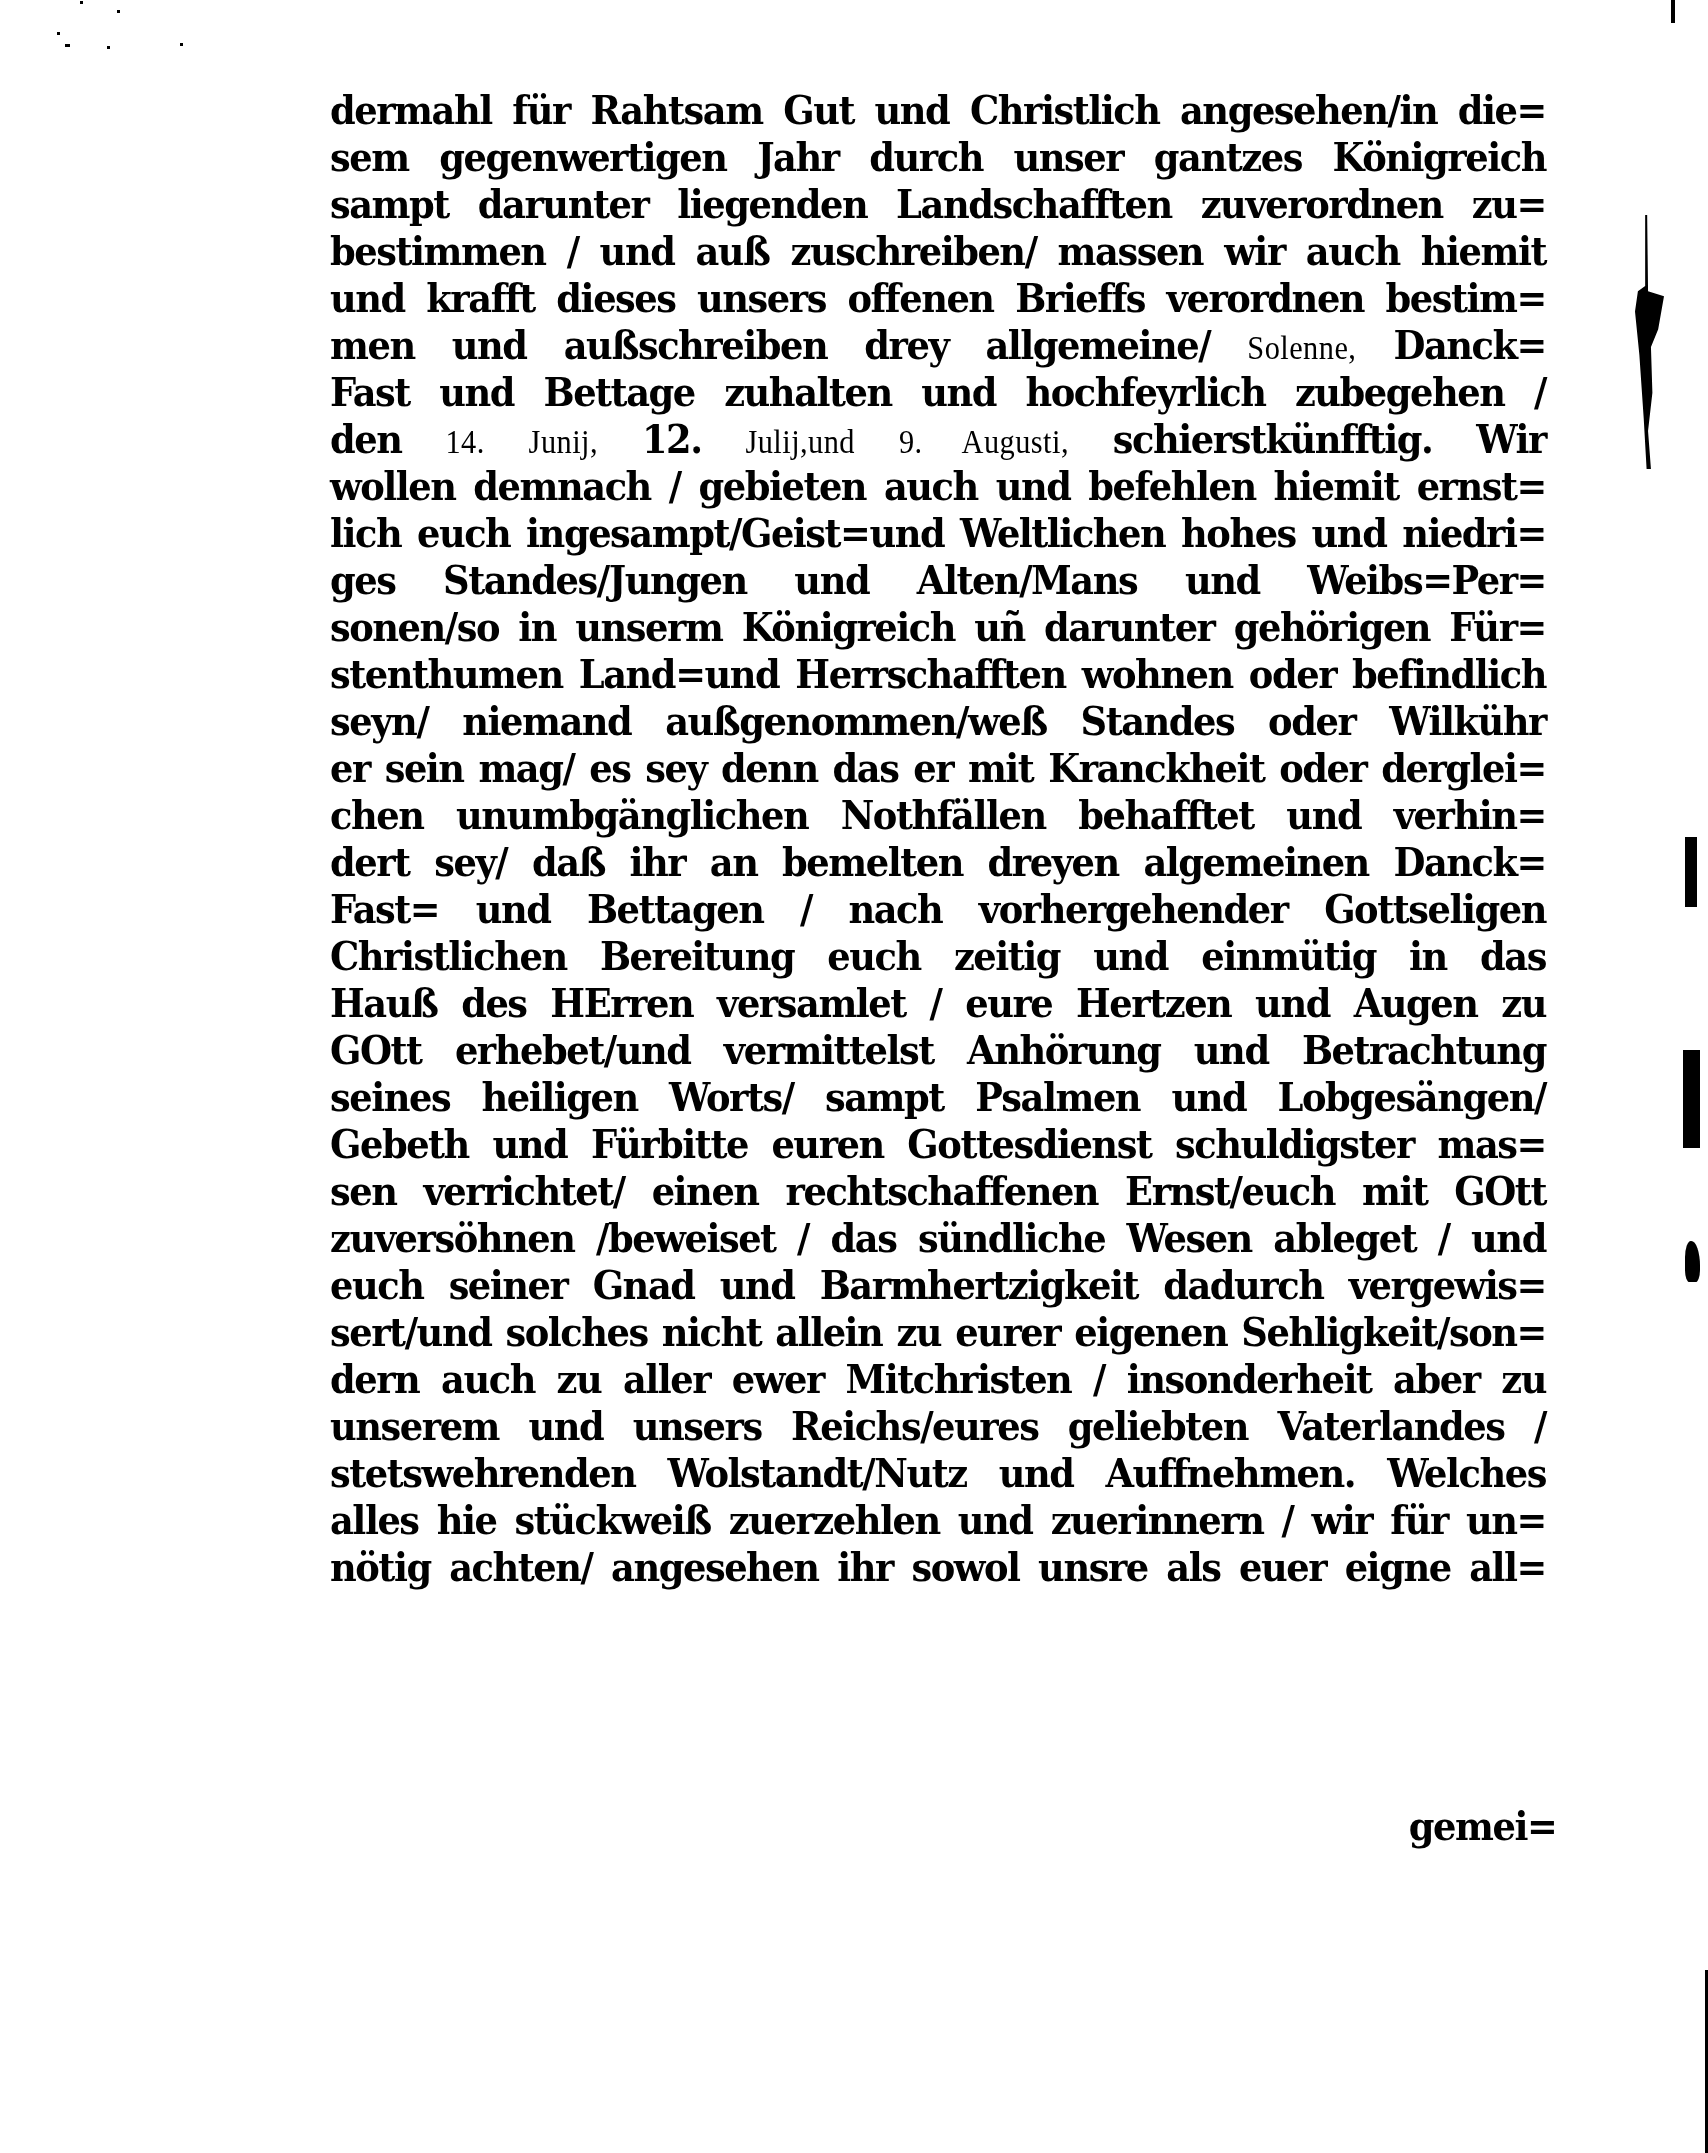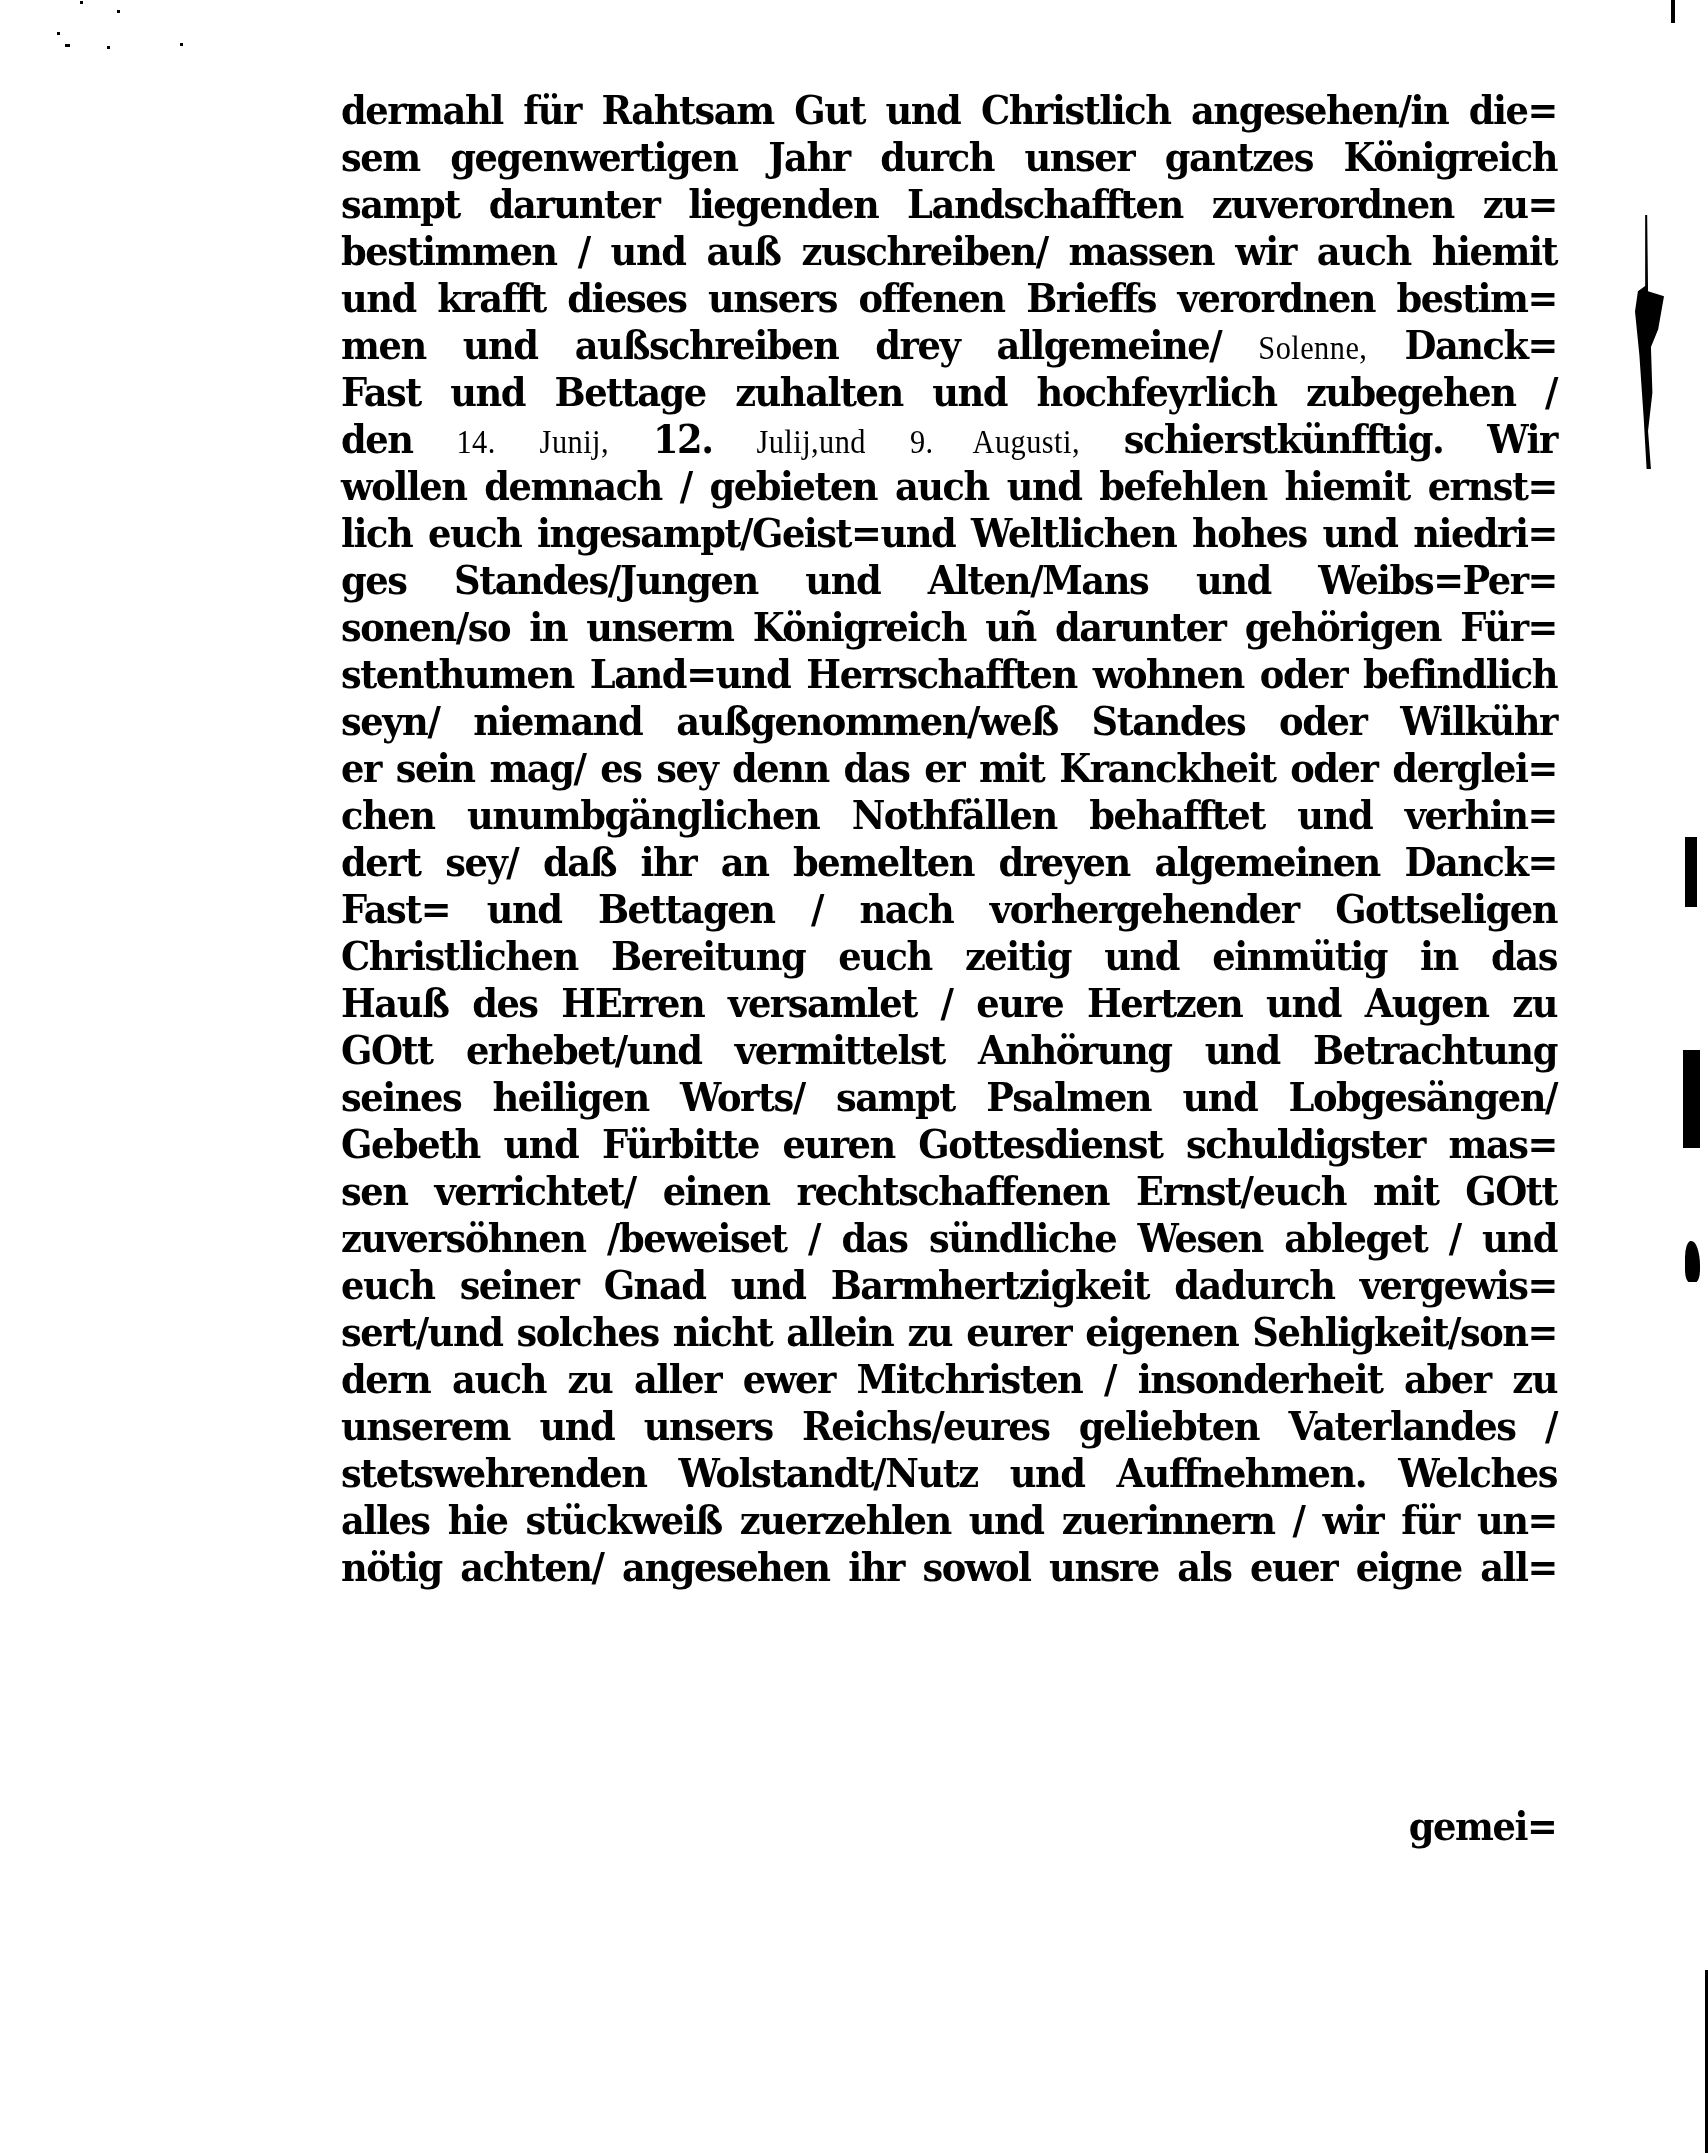--- a/index.html
+++ b/index.html
@@ -16,21 +16,21 @@
       color: #000000;
     }
     .page {
       position: absolute;
       left: 0; top: 0;
       width: 1709px; height: 2153px;
       background: #ffffff;
     }
     .text-block {
       position: absolute;
-      left: 341px;
+      left: 330px;
       top: 86px;
       width: 1217px;
     }
     .line {
       display: block;
       height: 47px;
       line-height: 47px;
       font-size: 40px;
       font-weight: bold;
       letter-spacing: -1.6px;

